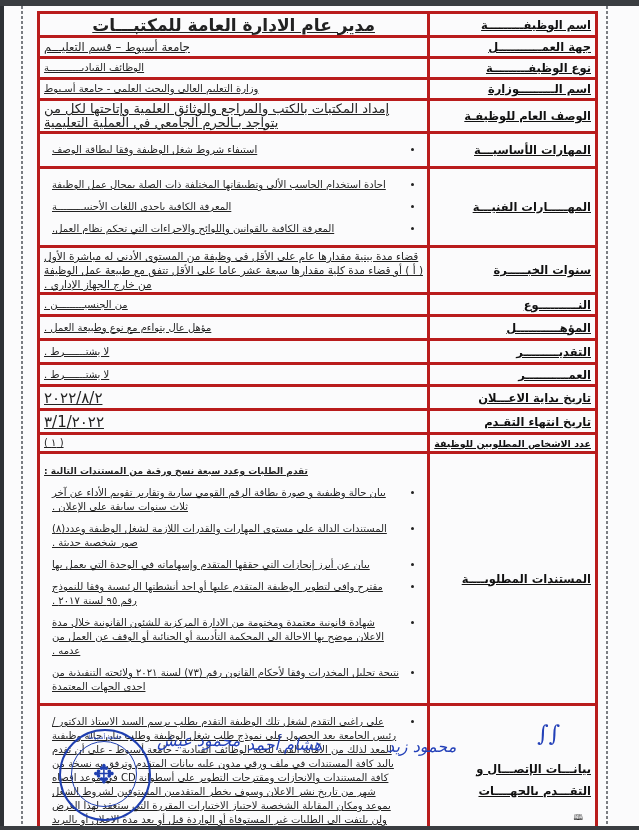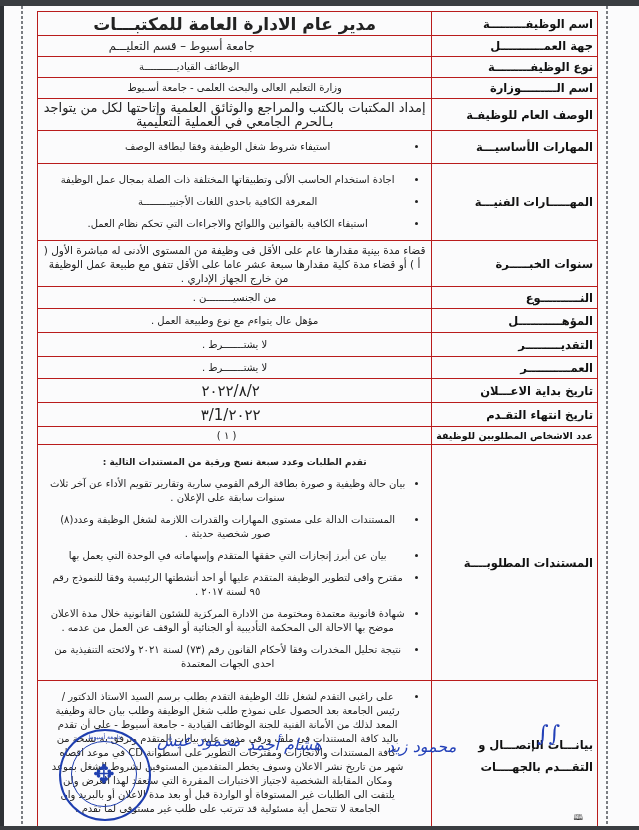--- a/index.html
+++ b/index.html
@@ -20,28 +20,28 @@
   }
   .perf.left { left:17px; }
   .perf.right { left:602px; }
   .bottombar { position:absolute; left:0; top:826px; width:639px; height:4px; background:#3a3d41; }
 
   table.form {
     position:absolute; left:33px; top:5px; width:561px;
     border-collapse:collapse; direction:rtl;
     font-size:10px; color:#222;
   }
-  table.form td { border:1px solid #b91c1c; vertical-align:middle; padding:1px 4px; }
+  table.form td { border:3px solid #b91c1c; vertical-align:middle; padding:1px 4px;text-decoration:underline; }
   td.label {
     width:138px; font-weight:bold; font-size:11.5px; color:#111;
     text-align:right; letter-spacing:0.2px; white-space:nowrap;
   }
   td.label.small { font-size:9.5px;margin-left:36px; }
   td.label.center { text-align:right; line-height:22px; }
-  td.val { text-align:center; line-height:14px; }
+  td.val { text-align:left; line-height:14px; }
   .title-val { text-align:center !important; font-weight:bold; font-size:17px; line-height:22px; }
   .date-val { font-size:15px; font-weight:normal; letter-spacing:1px; padding-right:12px !important; }
   ul { margin:0; padding:0 14px 0 0; list-style:disc; }
   li { margin:8px; line-height:14px; }
   .docs-head { font-weight:bold; font-size:9px; }
 
   .sig-area { position:absolute; left:33px; top:705px; width:561px; height:115px; }
   .stamp {
     position:absolute; left:22px; top:18px; width:88px; height:88px;
     border:2px solid #1f3fb0; border-radius:50%;
@@ -99,21 +99,21 @@
               <li>استيفاء شروط شغل الوظيفة وفقا لبطاقة الوصف</li>
             </ul>
       </td>
     </tr>
     <tr style="height:48px">
       <td class="label">المهـــــارات الفنيـــة</td>
       <td class="val">
         <ul>
           <li>اجادة استخدام الحاسب الألى وتطبيقاتها المختلفة ذات الصلة بمجال عمل الوظيفة</li>
           <li>المعرفة الكافية باحدى اللغات الأجنبيـــــــــة</li>
-          <li>استيفاء الكافية بالقوانين واللوائح والاجراءات التي تحكم نظام العمل.</li>
+          <li>المعرفة الكافية بالقوانين واللوائح والاجراءات التي تحكم نظام العمل.</li>
         </ul>
       </td>
     </tr>
     <tr style="height:46px">
       <td class="label">سنوات الخبـــــرة</td>
       <td class="val" style="font-size:10.5px">قضاء مدة بينية مقدارها عام على الأقل فى وظيفة من المستوى الأدنى له مباشرة الأول ( أ ) أو قضاء مدة كلية مقدارها سبعة عشر عاما على الأقل تتفق مع طبيعة عمل الوظيفة من خارج الجهاز الإداري .</td>
     </tr>
     <tr style="height:22px">
       <td class="label">النــــــــــوع</td>
       <td class="val">من الجنسيـــــــــن .</td>

